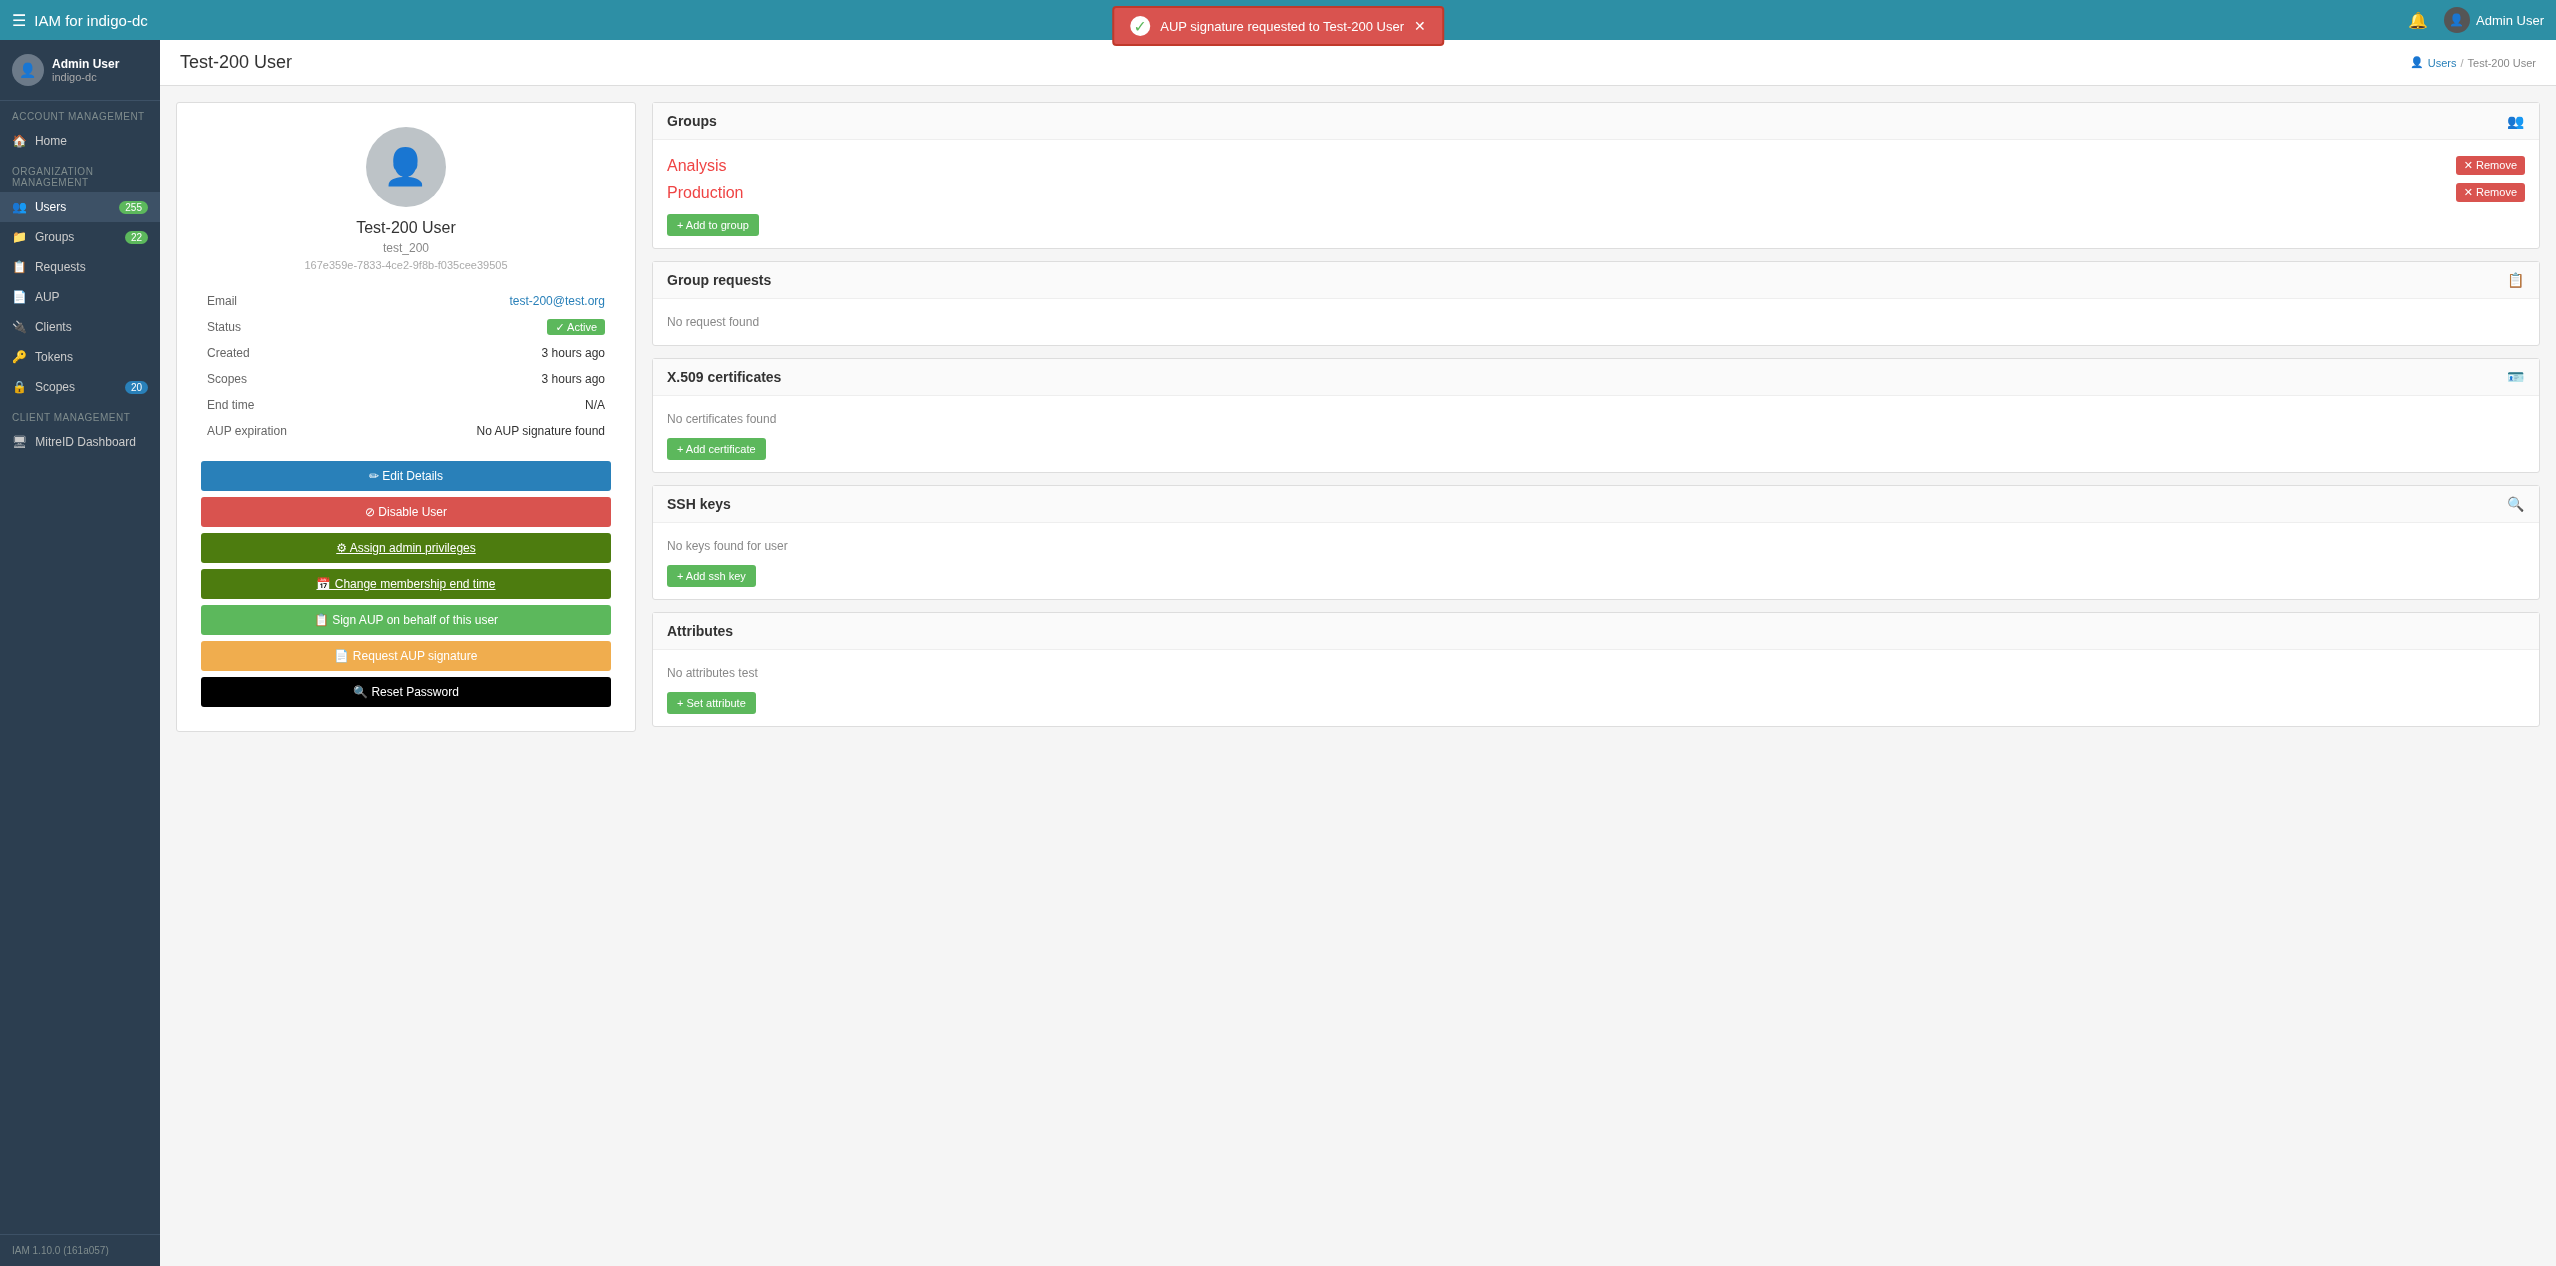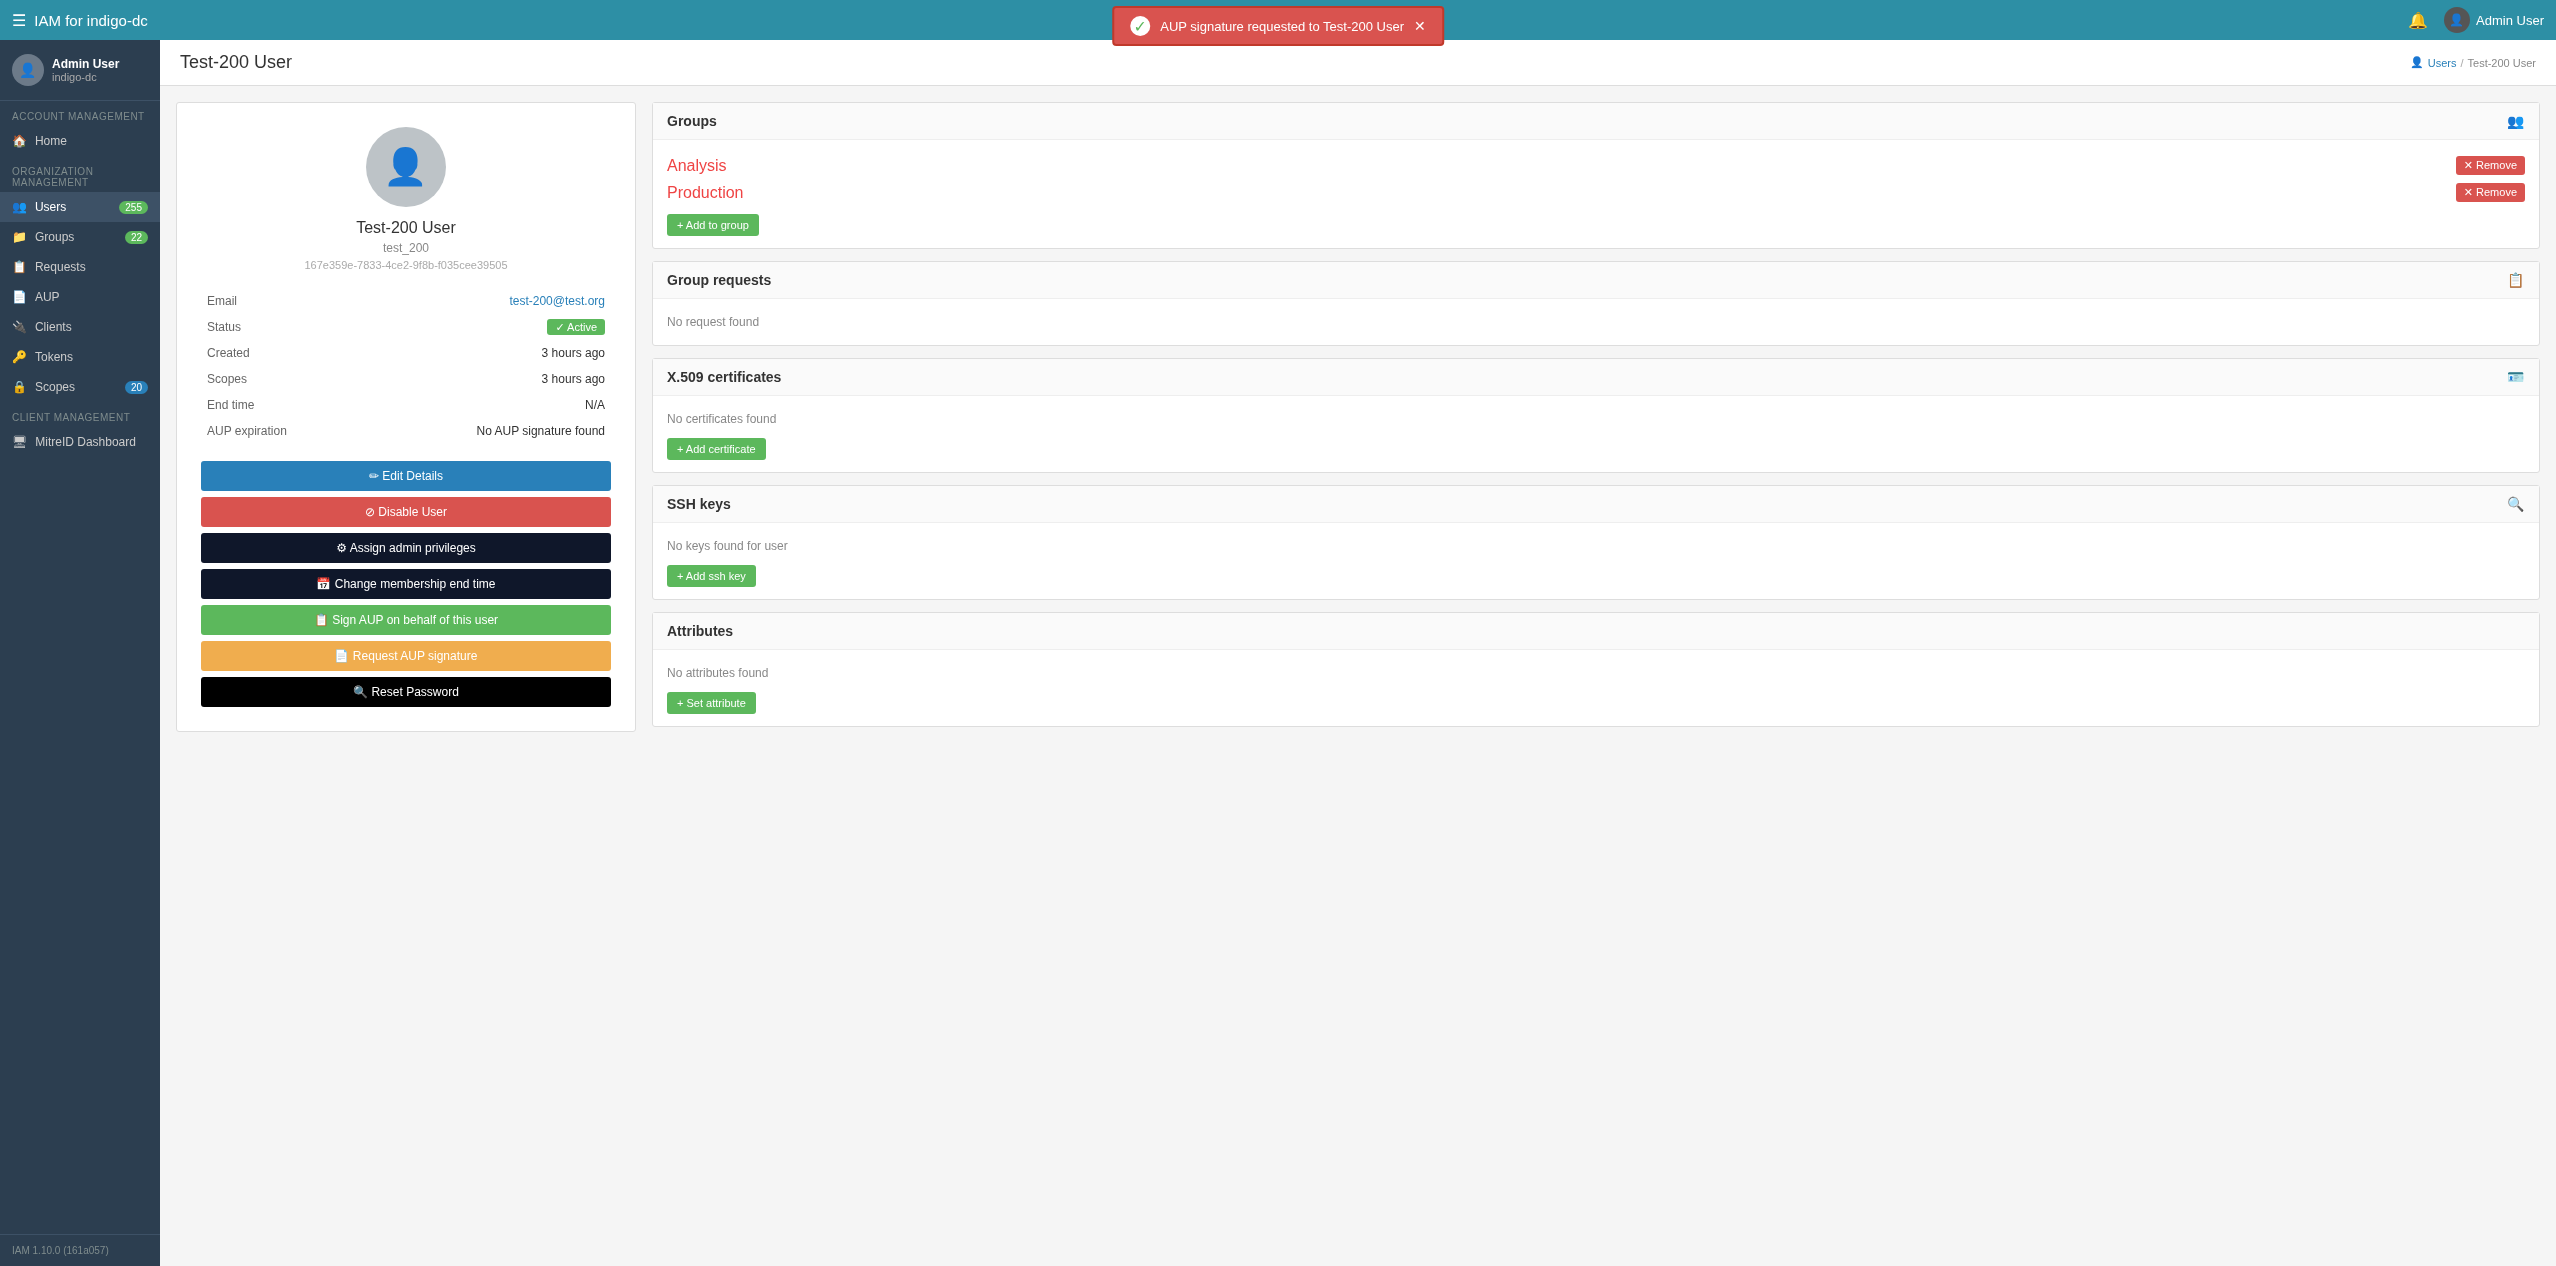--- a/index.html
+++ b/index.html
@@ -199,21 +199,21 @@
       font-size: 12px;
       color: white;
       display: flex;
       align-items: center;
       justify-content: center;
       gap: 6px;
       width: 100%;
     }
     .btn-blue { background: #2980b9; }
     .btn-red { background: #d9534f; }
-    .btn-blue2 { background: #0f172a; }
+    .btn-blue2 { background: #4d7c0f; text-decoration: underline; }
     .btn-green { background: #5cb85c; }
     .btn-orange { background: #f0ad4e; }
     .btn-green2 { background: #000000; }
 
     
     .right-panel {
       flex: 1;
     }
     .section-card {
       background: white;
@@ -447,21 +447,21 @@
             <p class="empty-text">No keys found for user</p>
             <button class="btn-sm-green">+ Add ssh key</button>
           </div>
         </div>
 
         <div class="section-card">
           <div class="section-header">
             <span class="section-title">Attributes</span>
           </div>
           <div class="section-body">
-            <p class="empty-text">No attributes found</p>
+            <p class="empty-text">No attributes test</p>
             <button class="btn-sm-green">+ Set attribute</button>
           </div>
         </div>
 
       </div>
     </div>
   </div>
 </div>
 
 </body></html>

